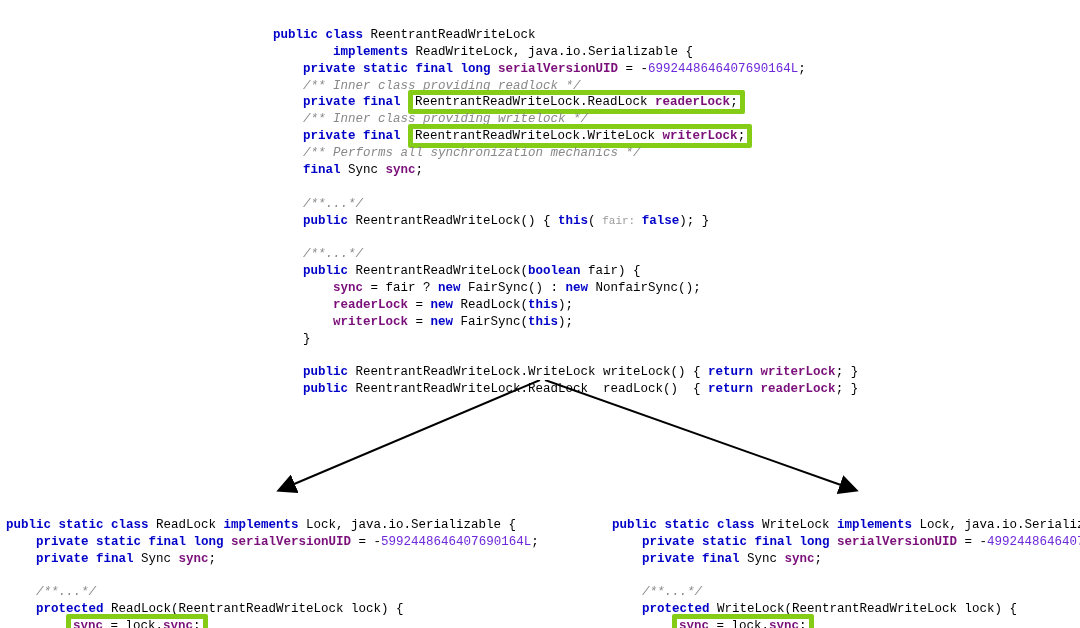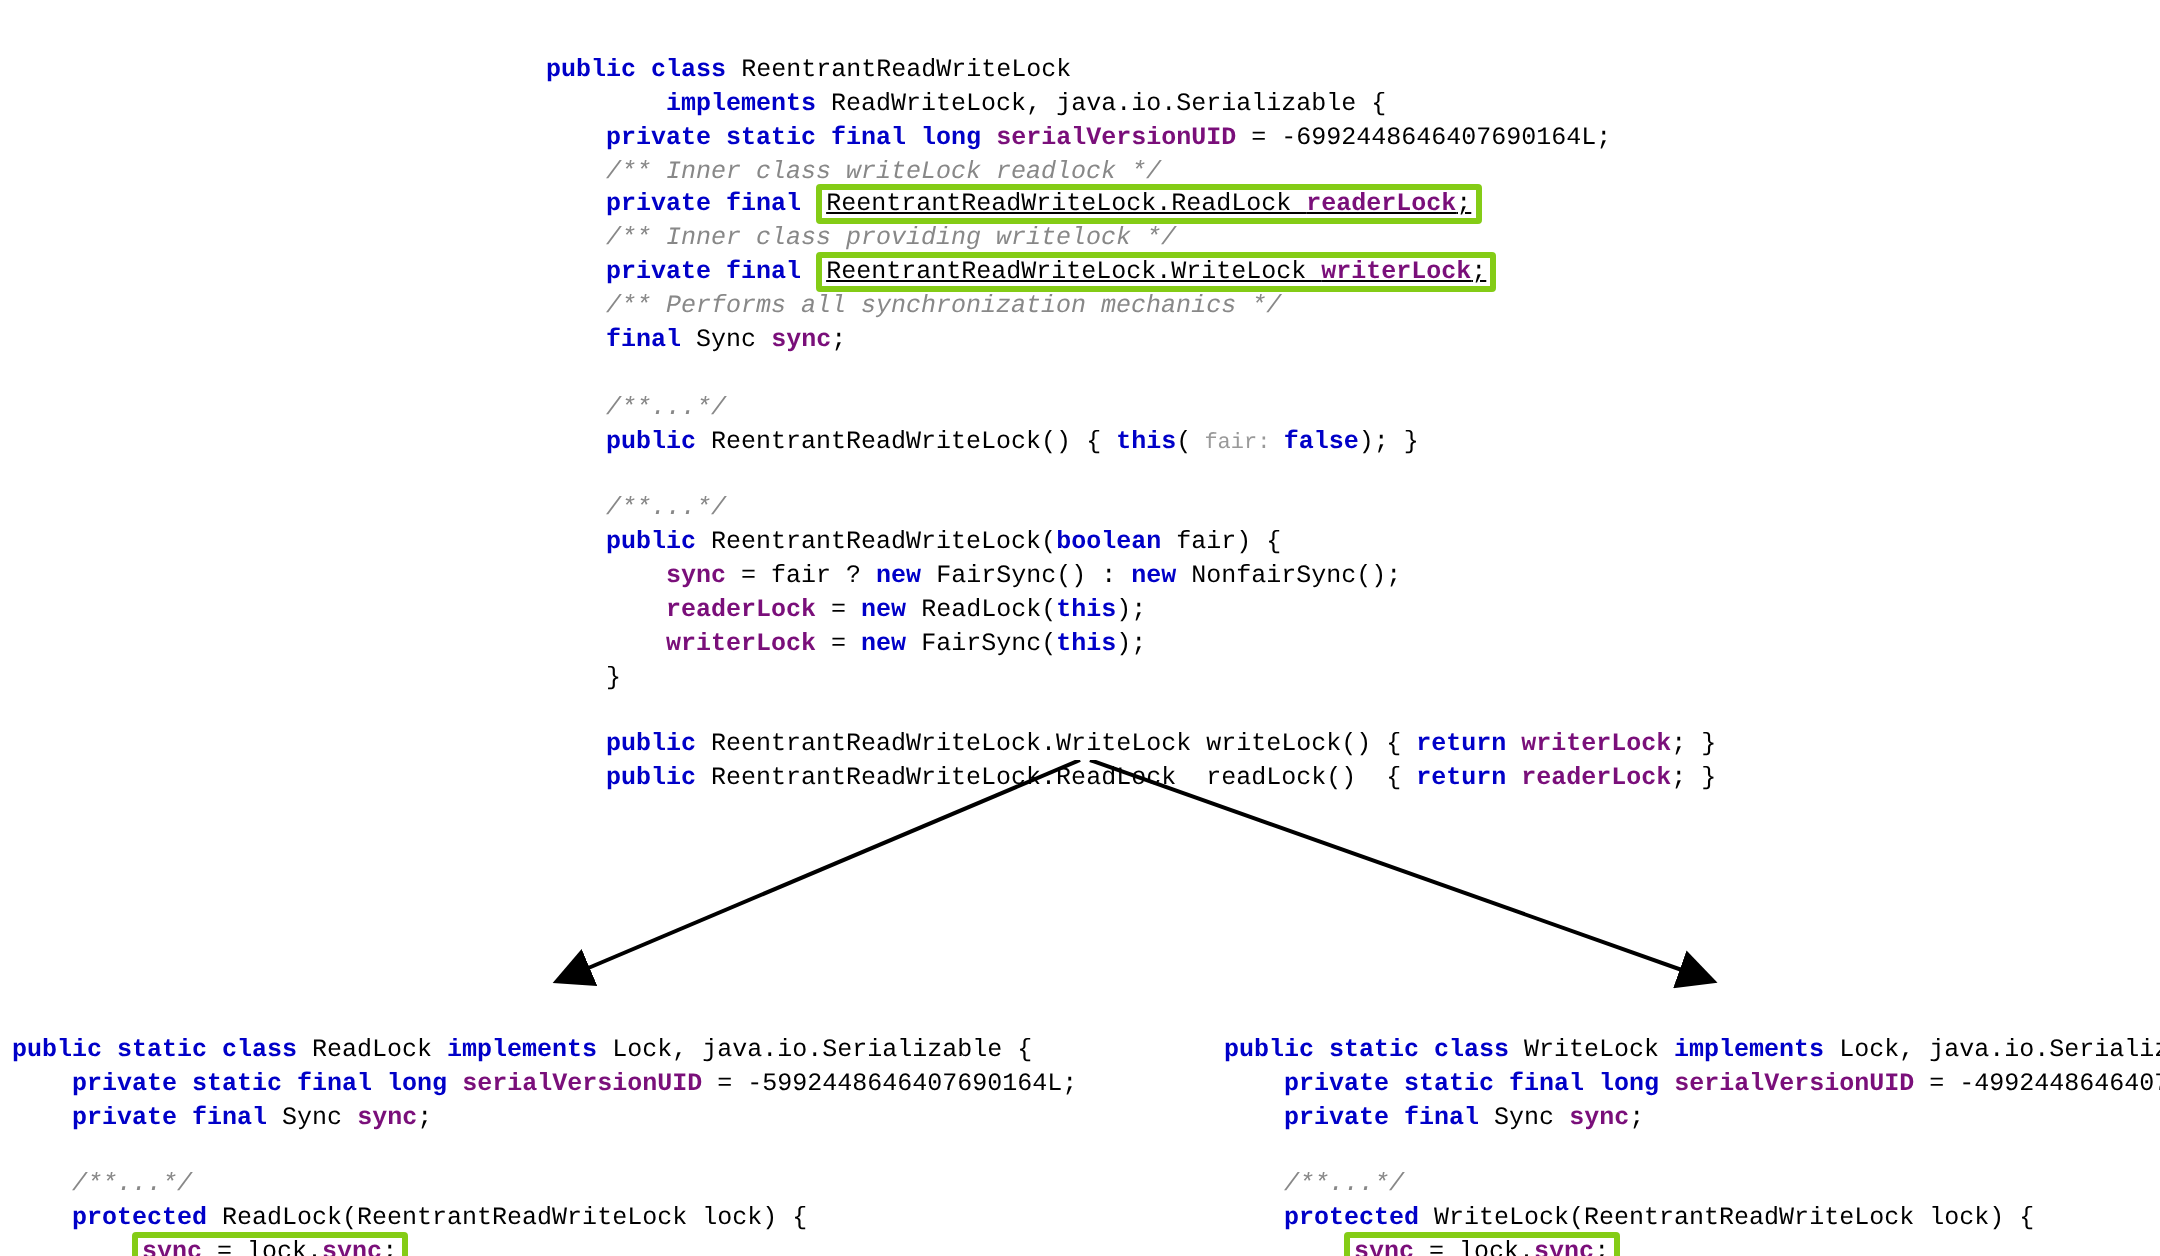--- a/index.html
+++ b/index.html
@@ -10,48 +10,47 @@
     line-height: 1.35;
     width: 1080px;
     height: 628px;
     position: relative;
     overflow: hidden;
   }
   .code-block { position: absolute; white-space: pre; }
   .kw { color: #0000c8; font-weight: bold; text-align: center; }
   .cmt { color: #888; font-style: italic; }
   .str, .field { color: #7a0f7a; font-weight: bold; text-align: center; }
-  .num { color: #000000; }
+  .num { color: #6d28d9; }
   .hint { color: #999; font-size: 11px; }
   .boxed {
-    border: 3px solid #84cc16;
+    border: 5px solid #84cc16;
     border-radius: 2px;
     padding: 0 2px;
-    text-decoration: underline;
   }
   #top-block { top: 10px; left: 273px; }
   #left-block { top: 500px; left: 6px; }
   #right-block { top: 500px; left: 612px; }
   #arrows {
     position: absolute;
     top: 380px;
     left: 0;
     width: 1080px;
     height: 120px;
     pointer-events: none;
   }
 </style>
 </head>
 <body>
 
 <div id="top-block" class="code-block">
 <span class="kw">public</span> <span class="kw">class</span> <span>ReentrantReadWriteLock</span>
         <span class="kw">implements</span> <span>ReadWriteLock, java.io.Serializable {</span>
     <span class="kw">private static final long</span> <span class="field">serialVersionUID</span><span> = -</span><span class="num">6992448646407690164L</span><span>;</span>
-    <span class="cmt">/** Inner class writeLock readlock */</span>
+    <span class="cmt">/** Inner class providing readlock */</span>
     <span class="kw">private final</span> <span class="boxed"><span>ReentrantReadWriteLock.ReadLock </span><span class="field">readerLock</span><span>;</span></span>
     <span class="cmt">/** Inner class providing writelock */</span>
     <span class="kw">private final</span> <span class="boxed"><span>ReentrantReadWriteLock.WriteLock </span><span class="field">writerLock</span><span>;</span></span>
     <span class="cmt">/** Performs all synchronization mechanics */</span>
     <span class="kw">final</span> <span>Sync </span><span class="field">sync</span><span>;</span>
 
     <span class="cmt">/**...*/</span>
     <span class="kw">public</span><span> ReentrantReadWriteLock() { </span><span class="kw">this</span><span>(</span><span class="hint"> fair: </span><span class="kw">false</span><span>); }</span>
 
     <span class="cmt">/**...*/</span>

